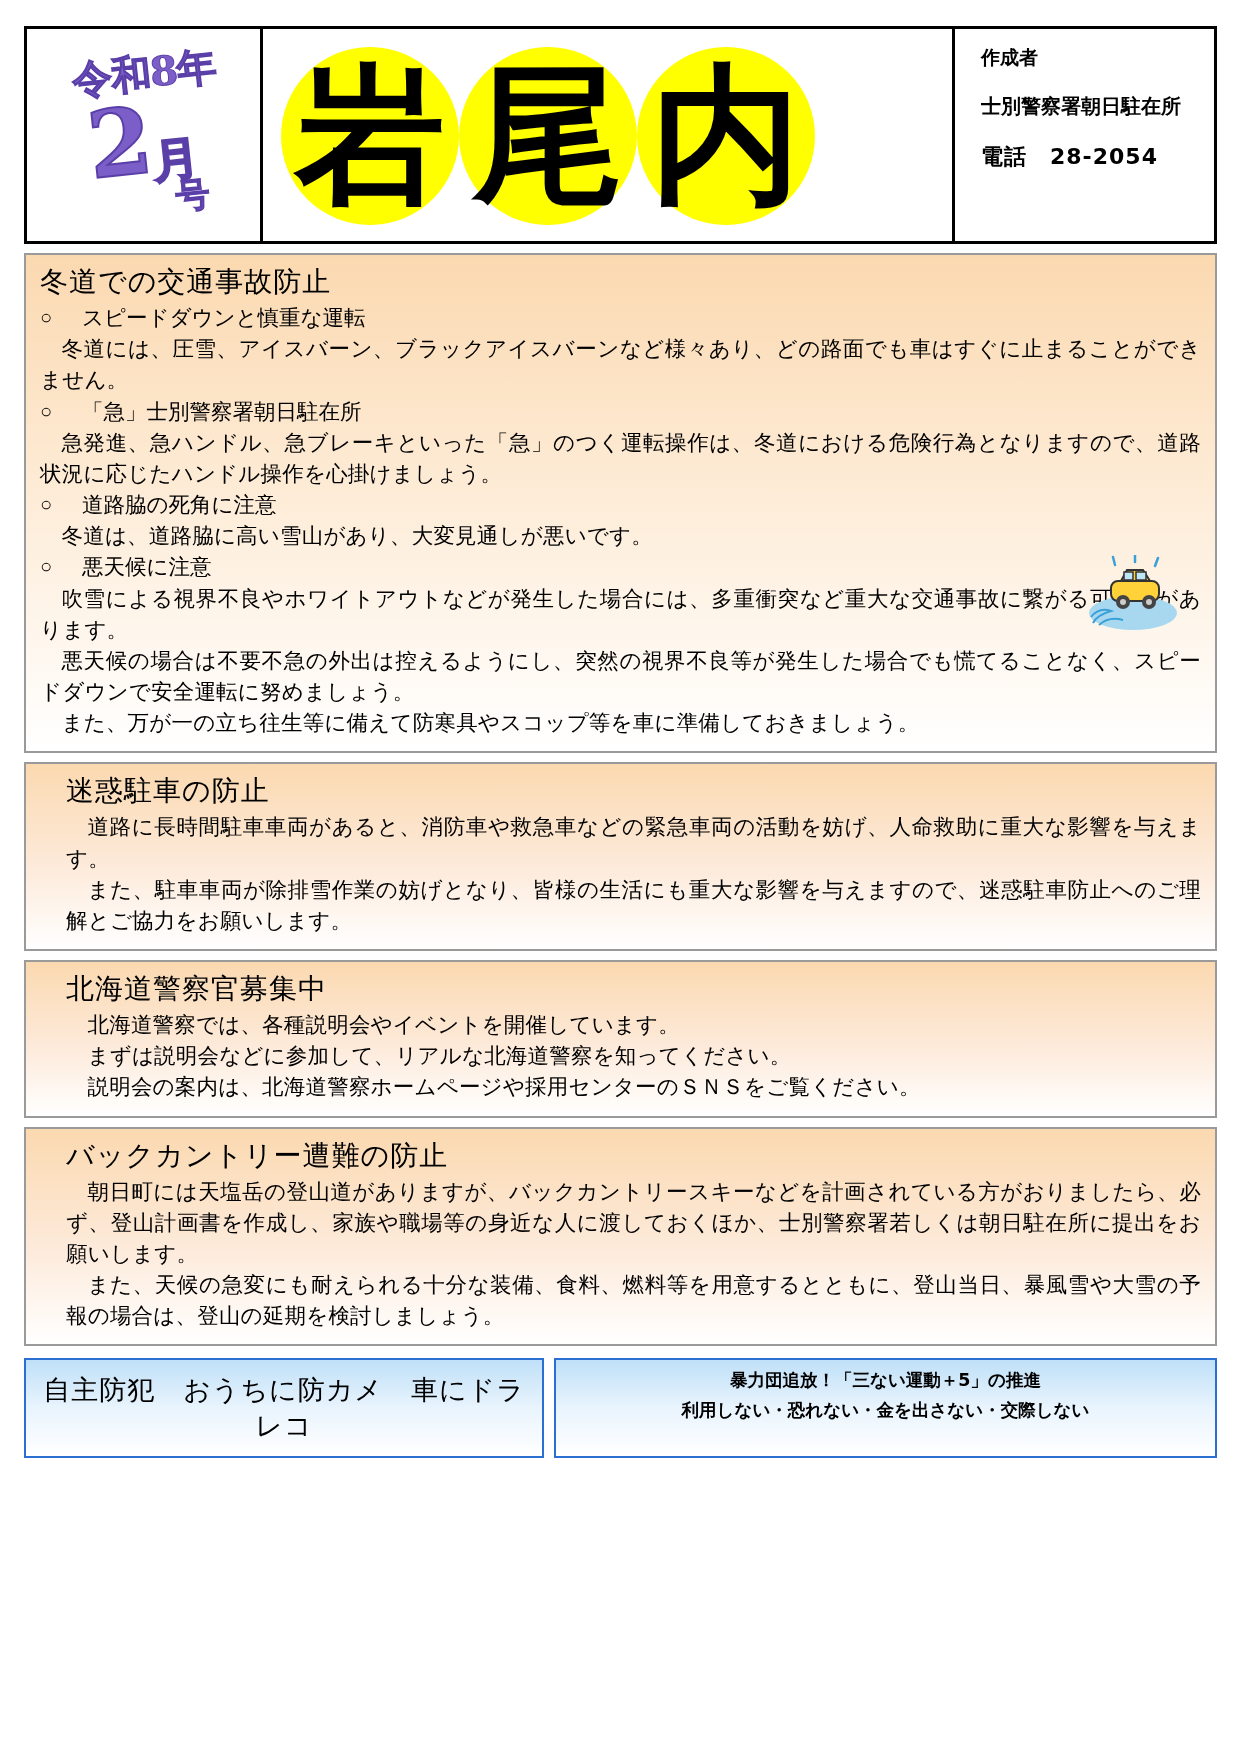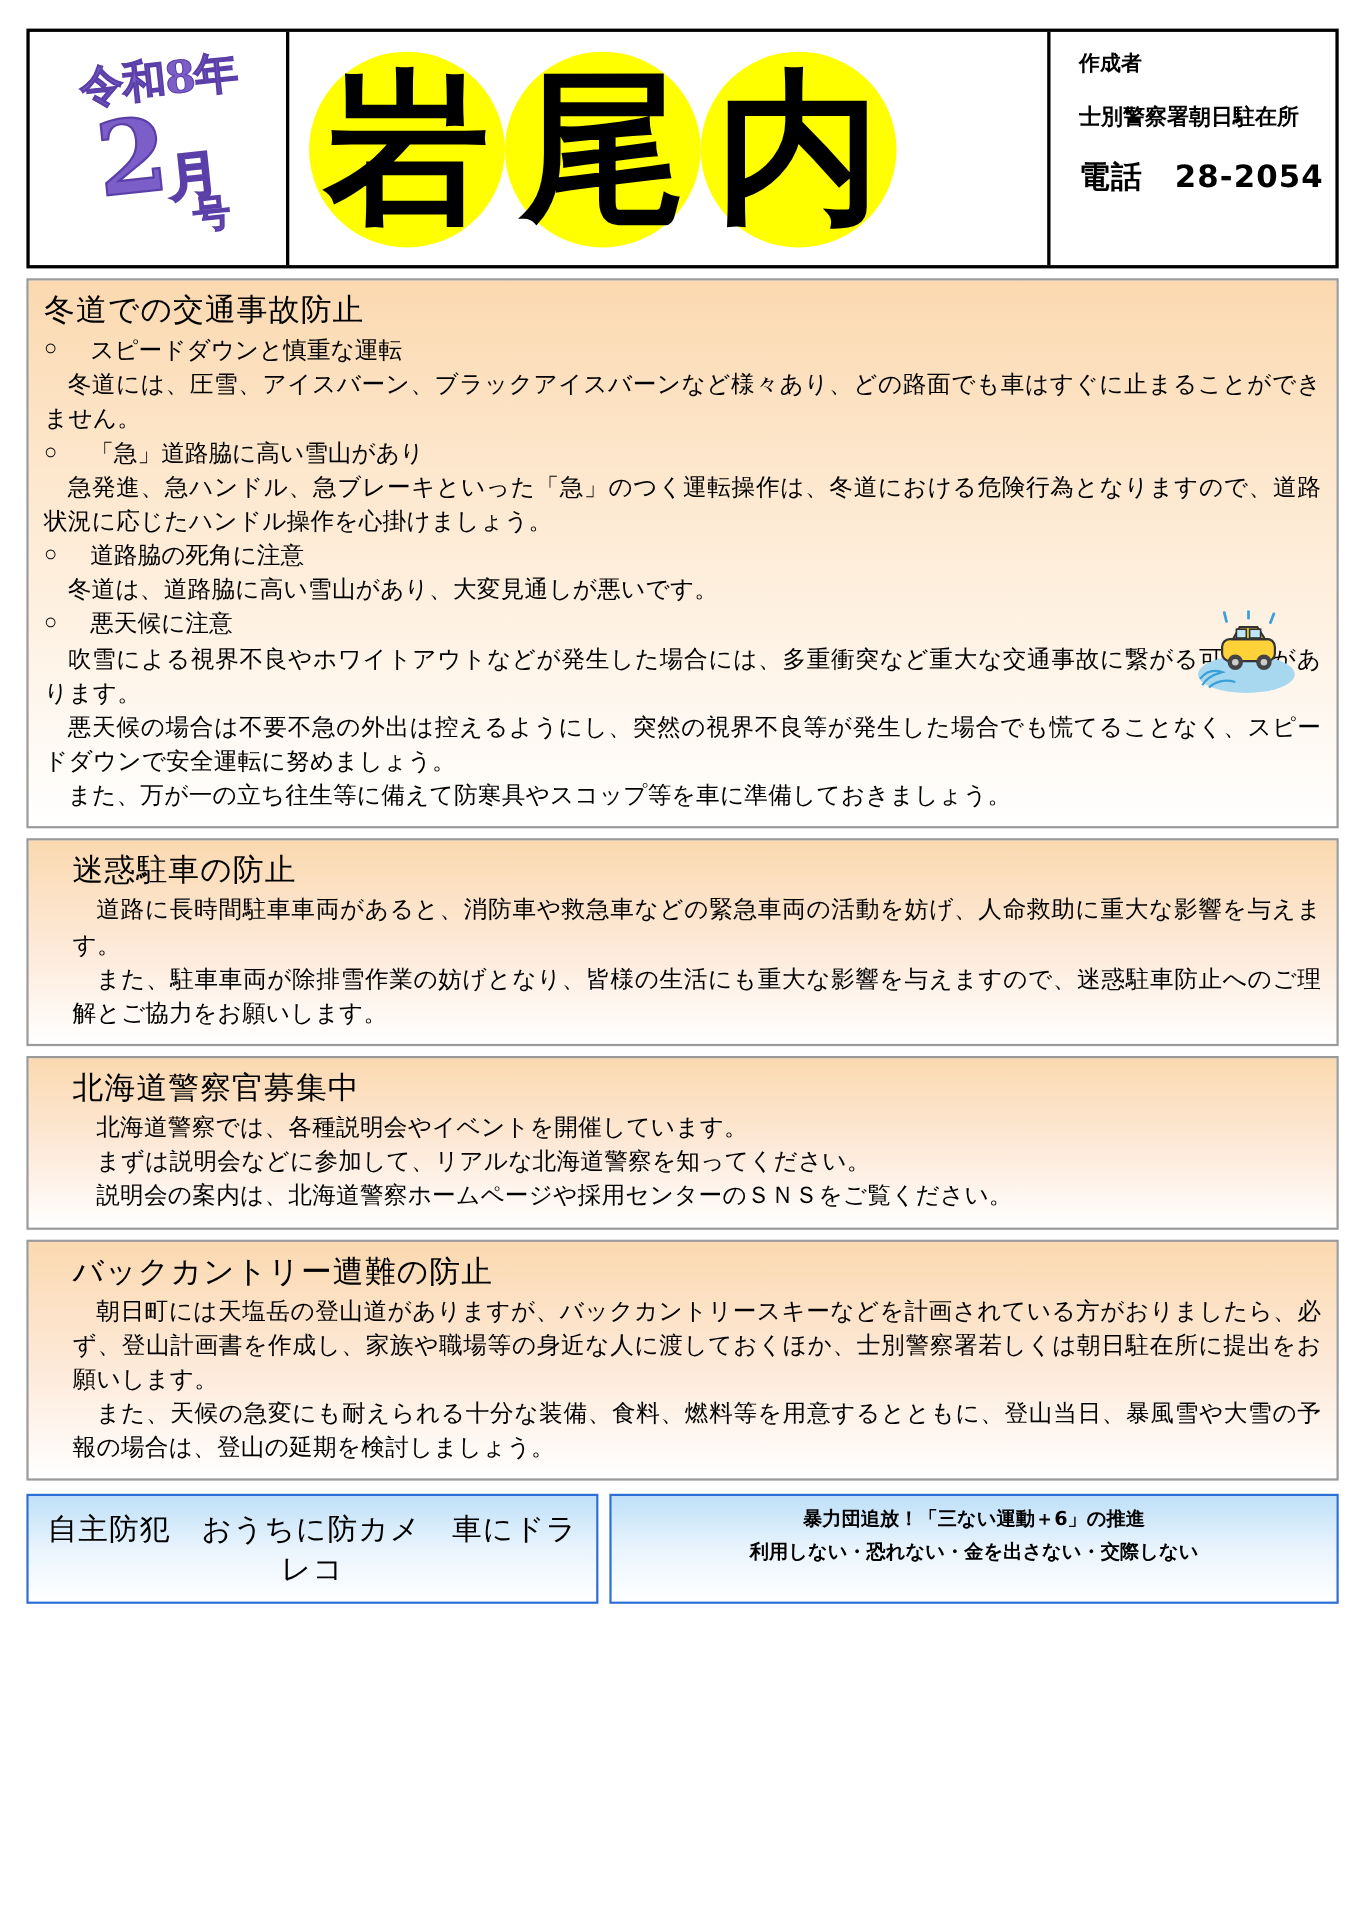--- a/index.html
+++ b/index.html
@@ -104,21 +104,21 @@
   .mast-info {
     width: 262px;
     border-left: 3px solid #000;
     padding: 16px 10px 10px 26px;
     font-family: "DejaVu Sans", sans-serif;
     font-weight: bold;
   }
   .mast-info div { margin-bottom: 22px; white-space: nowrap; }
   .mi-1 { font-size: 19px; }
   .mi-2 { font-size: 20px; }
-  .mi-3 { font-size: 28px; letter-spacing: 1px; }
+  .mi-3 { font-size: 22px; letter-spacing: 1px; }
 
   
   .section {
     border: 2px solid #9a9a9a;
     margin-top: 9px;
     padding: 8px 14px 12px 14px;
     background: linear-gradient(to bottom, #fbd9b0 0%, #fde7cd 35%, #ffffff 100%);
   }
   .section.sec-small {
     background: linear-gradient(to bottom, #fbd9b0 0%, #fdeada 55%, #ffffff 100%);
@@ -222,21 +222,21 @@
     <div class="sec-title">冬道での交通事故防止</div>
 
     <div class="bullet">
         <span class="mark">○</span>
         <span>スピードダウンと慎重な運転</span>
       </div>
     <div class="body-text indent">冬道には、圧雪、アイスバーン、ブラックアイスバーンなど様々あり、どの路面でも車はすぐに止まることができません。</div>
 
     <div class="bullet">
         <span class="mark">○</span>
-        <span>「急」道路脇に高い雪山があり</span>
+        <span>「急」士別警察署朝日駐在所</span>
       </div>
     <div class="body-text indent">急発進、急ハンドル、急ブレーキといった「急」のつく運転操作は、冬道における危険行為となりますので、道路状況に応じたハンドル操作を心掛けましょう。</div>
 
     <div class="bullet">
         <span class="mark">○</span>
         <span>道路脇の死角に注意</span>
       </div>
     <div class="body-text indent">冬道は、道路脇に高い雪山があり、大変見通しが悪いです。</div>
 
     <div class="bullet">
@@ -284,18 +284,18 @@
 
   <div class="section sec-small">
     <div class="sec-title">バックカントリー遭難の防止</div>
     <div class="body-text indent">朝日町には天塩岳の登山道がありますが、バックカントリースキーなどを計画されている方がおりましたら、必ず、登山計画書を作成し、家族や職場等の身近な人に渡しておくほか、士別警察署若しくは朝日駐在所に提出をお願いします。</div>
     <div class="body-text indent">また、天候の急変にも耐えられる十分な装備、食料、燃料等を用意するとともに、登山当日、暴風雪や大雪の予報の場合は、登山の延期を検討しましょう。</div>
   </div>
 
   <div class="footer">
     <div class="foot-left">自主防犯　おうちに防カメ　車にドラレコ</div>
     <div class="foot-right">
-      <div class="l1">暴力団追放！「三ない運動＋6」の推進</div>
+      <div class="l1">暴力団追放！「三ない運動＋5」の推進</div>
       <div class="l2">利用しない・恐れない・金を出さない・交際しない</div>
     </div>
   </div>
 
 </div>
 
 </body></html>

